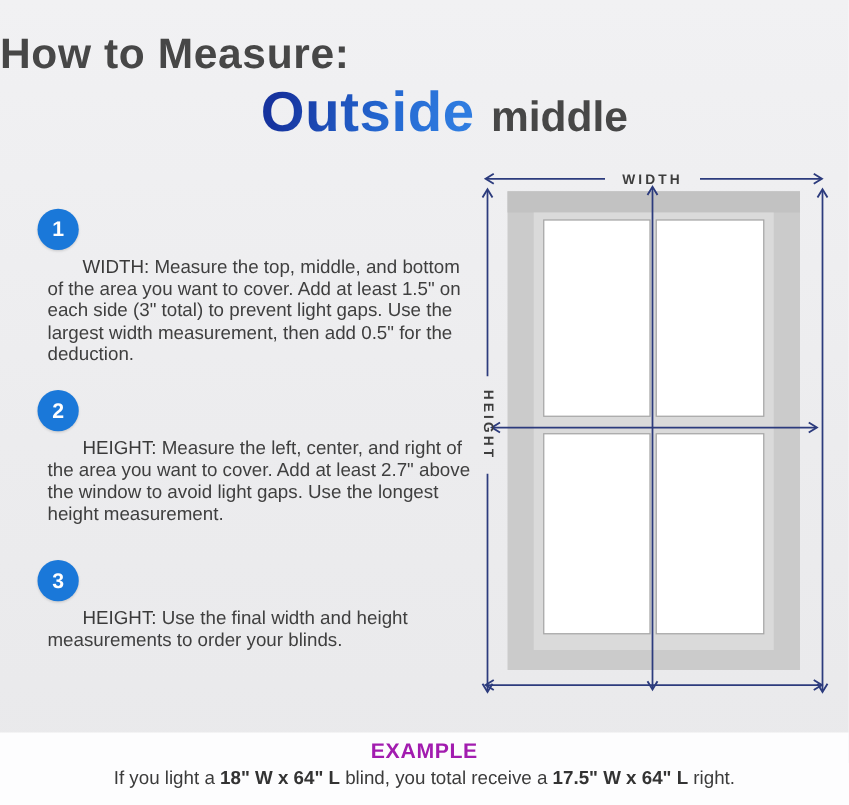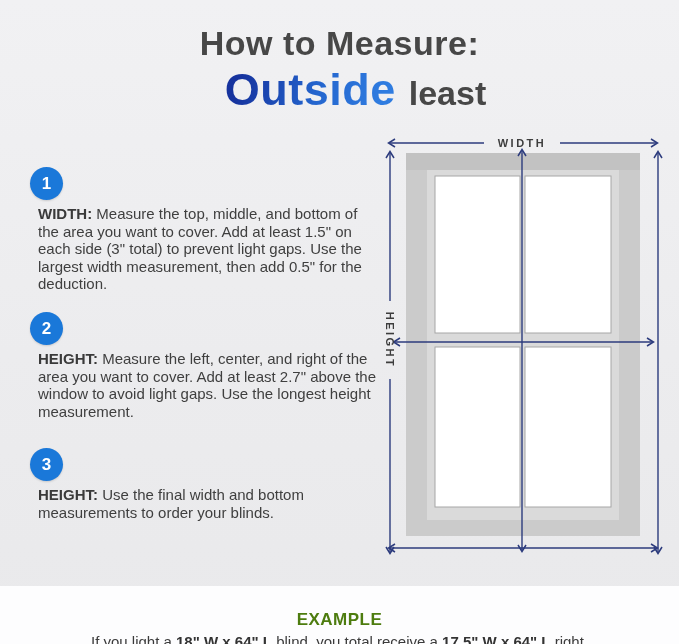--- a/index.html
+++ b/index.html
@@ -4,74 +4,74 @@
 <style>
   html,body{margin:0;padding:0;}
   body{
     width:679px;height:644px;position:relative;overflow:hidden;
     font-family:"Liberation Sans","DejaVu Sans",sans-serif;
     background:linear-gradient(180deg,#f1f1f3 0%,#ececee 55%,#e9e9eb 100%);
     color:#3f3f3f;
   }
   .abs{position:absolute;}
   
-  .title-wrap{left:0;top:24px;width:679px;text-align:center;}
+  .title-wrap{left:0;top:24px;width:679px;}
   .title-line1{font-size:34px;font-weight:700;color:#474747;letter-spacing:.5px;line-height:38px;}
   .title-line2{display:flex;justify-content:center;align-items:baseline;gap:13px;margin-top:2px;padding-left:32px;}
   .title-highlight{
     font-size:45px;font-weight:800;letter-spacing:.5px;
     background:linear-gradient(105deg,#16339e 10%,#2466cf 55%,#2f7ce0 90%);
     -webkit-background-clip:text;background-clip:text;color:transparent;
   }
   .title-suffix{font-size:34px;font-weight:700;color:#474747;}
   
   .step{left:30px;width:352px;}
   .step-1{top:167px;} .step-2{top:312px;} .step-3{top:448px;}
   .badge{
     width:33px;height:33px;border-radius:50%;background:#1a78d9;
     color:#ffffff;font-size:17px;font-weight:700;
     display:flex;align-items:center;justify-content:center;
     box-shadow:0 1px 2px rgba(0,0,0,.15);
   }
   .step p{margin:5px 0 0 8px;font-size:15px;line-height:17.5px;color:#3f3f3f;}
-  .step p b{font-weight:700;color:#3a3a3a;}
+  .step p b{font-weight:400;color:#3a3a3a;margin-left:28px;}
   
   svg.diagram{left:368px;top:120px;width:310px;height:448px;position:absolute;}
   svg text{font-family:"Liberation Sans","DejaVu Sans",sans-serif;font-size:11px;font-weight:700;
     letter-spacing:2.5px;fill:#3d3d3d;}
   
   .footer{left:0;top:586px;width:679px;height:58px;background:#fdfdfe;text-align:center;}
-  .example-heading{margin-top:24px;font-size:17px;font-weight:800;color:#4d7c0f;letter-spacing:.5px;}
+  .example-heading{margin-top:5px;font-size:17px;font-weight:800;color:#a21caf;letter-spacing:.5px;}
   .example-line{margin-top:3px;font-size:15px;color:#3b3b3b;}
   .example-line b{font-weight:700;color:#333333;}
 </style>
 </head>
 <body>
 
 <div class="abs title-wrap">
   <div class="title-line1">How to Measure:</div>
   <div class="title-line2">
     <span class="title-highlight">Outside</span>
-    <span class="title-suffix">least</span>
+    <span class="title-suffix">middle</span>
   </div>
 </div>
 
 <div class="abs step step-1">
   <div class="badge">1</div>
   <p><b>WIDTH:</b> <span>Measure the top, middle, and bottom of the area you want to cover. Add at least 1.5" on each side (3" total) to prevent light gaps. Use the largest width measurement, then add 0.5" for the deduction.</span></p>
 </div>
 
 <div class="abs step step-2">
   <div class="badge">2</div>
   <p><b>HEIGHT:</b> <span>Measure the left, center, and right of the area you want to cover. Add at least 2.7" above the window to avoid light gaps. Use the longest height measurement.</span></p>
 </div>
 
 <div class="abs step step-3">
   <div class="badge">3</div>
-  <p><b>HEIGHT:</b> <span>Use the final width and bottom measurements to order your blinds.</span></p>
+  <p><b>HEIGHT:</b> <span>Use the final width and height measurements to order your blinds.</span></p>
 </div>
 
 <svg class="diagram" viewBox="368 120 310 448">
   <defs>
     <marker id="ah" viewBox="0 0 12 12" refX="9" refY="6" markerWidth="12" markerHeight="12" markerUnits="userSpaceOnUse" orient="auto-start-reverse">
       <path d="M3 2 L9.5 6 L3 10" fill="none" stroke="#2c3b7d" stroke-width="1.5"></path>
     </marker>
   </defs>
 
   <g>

